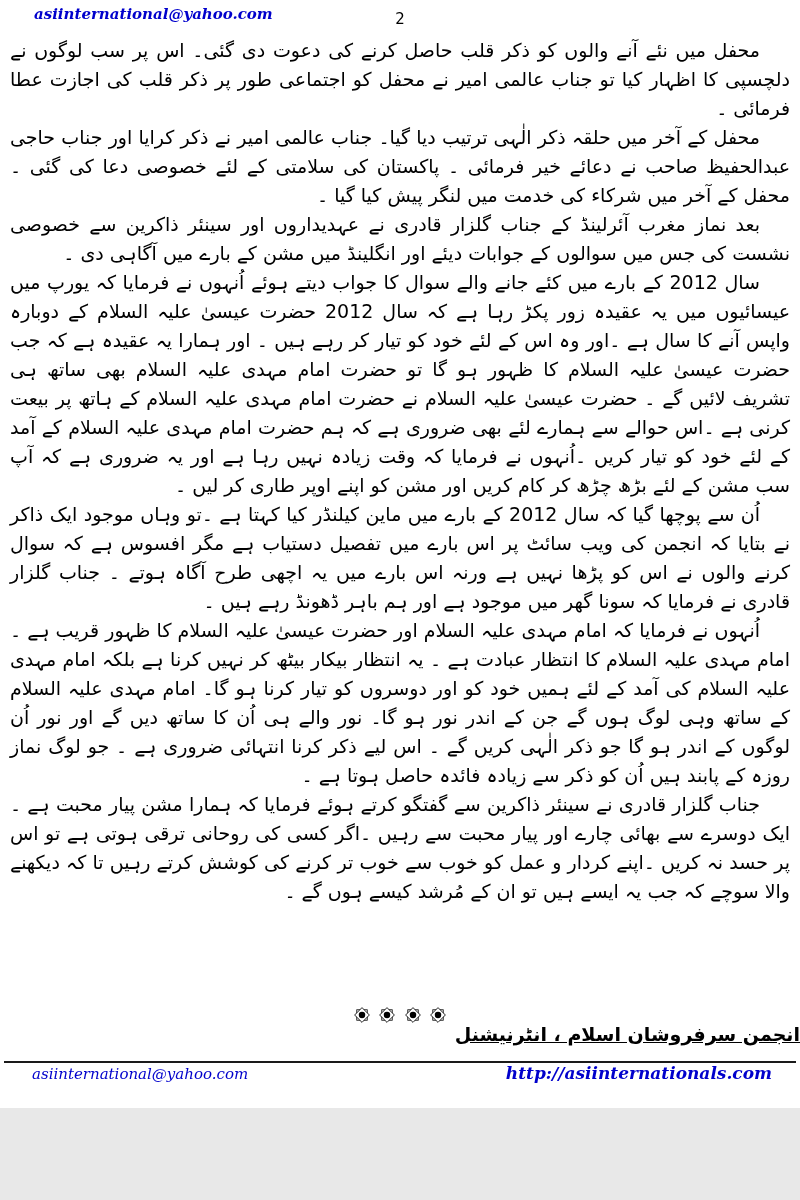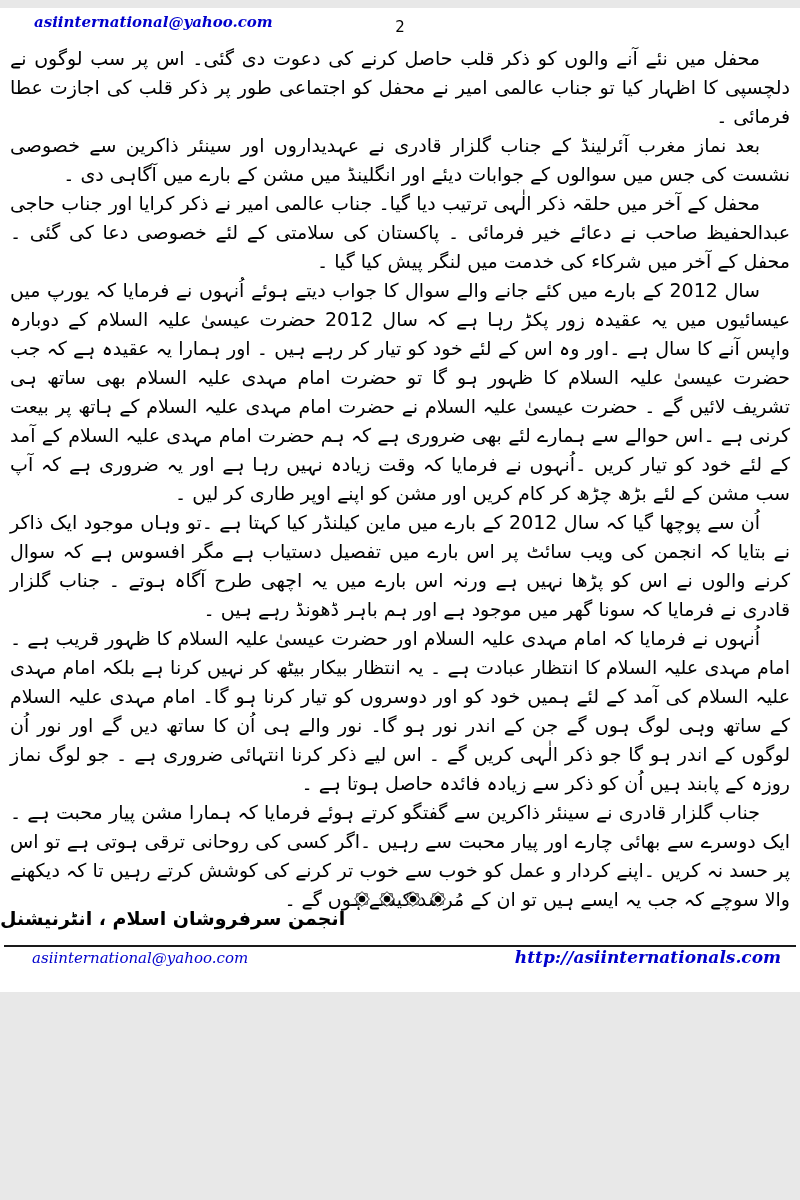--- a/index.html
+++ b/index.html
@@ -1,21 +1,21 @@
 <!DOCTYPE html>
 <html lang="ur"><head>
 <meta charset="utf-8">
 <style>
   * { margin: 0; padding: 0; box-sizing: border-box; }
   html, body { background: #e8e8e8; }
   .page {
     position: relative;
     width: 800px;
-    height: 984px;
-    margin: 8px auto;
+    height: 1108px;
+    margin: 0 auto;
     background: #ffffff;
     font-family: "DejaVu Sans", sans-serif;
     color: #000000;
     overflow: hidden;
   }
   .header-bar {
     position: absolute;
     top: 2px; left: 0; right: 0;
     height: 34px;
   }
@@ -65,26 +65,27 @@
   }
   .ornament-row .star {
     display: inline-block;
     width: 18px; height: 18px;
     margin: 0 1px;
     vertical-align: middle;
   }
   .org-name {
     position: absolute;
     top: 18px; left: 0; right: 0;
-    text-align: left;
+    text-align: right;
     direction: rtl;
     font-weight: bold;
     font-size: 19px;
     letter-spacing: 0.5px;
     color: #000000;
+    text-decoration: underline;
   }
   .footer-rule {
     position: absolute;
     top: 56px; left: 4px; right: 4px;
     border-top: 2px solid #1a1a1a;
   }
   .footer-links {
     position: absolute;
     top: 58px; left: 4px; right: 4px;
     height: 26px;
@@ -93,43 +94,43 @@
     position: absolute;
     left: 28px; top: 2px;
     font-family: "DejaVu Serif", serif;
     font-style: italic;
     font-size: 15px;
     color: #0000cc;
     text-decoration: none;
   }
   .footer-website {
     position: absolute;
-    right: 15px; top: 0;
+    right: 24px; top: 0;
     font-family: "DejaVu Serif", serif;
     font-style: italic;
     font-weight: bold;
     font-size: 17px;
     color: #0000cc;
     text-decoration: none;
   }
 </style>
 </head>
 <body>
 
 <div class="page">
 
   <div class="header-bar">
     <a class="header-email" href="#">asiinternational@yahoo.com</a>
     <div class="page-number">2</div>
   </div>
 
   <div class="body-text" id="body-text">
       <p>محفل میں نئے آنے والوں کو ذکر قلب حاصل کرنے کی دعوت دی گئی۔ اس پر سب لوگوں نے دلچسپی کا اظہار کیا تو جناب عالمی امیر نے محفل کو اجتماعی طور پر ذکر قلب کی اجازت عطا فرمائی ۔</p>
+      <p>محفل کے آخر میں حلقہ ذکر الٰہی ترتیب دیا گیا۔ جناب عالمی امیر نے ذکر کرایا اور جناب حاجی عبدالحفیظ صاحب نے دعائے خیر فرمائی ۔ پاکستان کی سلامتی کے لئے خصوصی دعا کی گئی ۔محفل کے آخر میں شرکاء کی خدمت میں لنگر پیش کیا گیا ۔</p>
       <p>بعد نماز مغرب آئرلینڈ کے جناب گلزار قادری نے عہدیداروں اور سینئر ذاکرین سے خصوصی نشست کی جس میں سوالوں کے جوابات دیئے اور انگلینڈ میں مشن کے بارے میں آگاہی دی ۔</p>
-      <p>محفل کے آخر میں حلقہ ذکر الٰہی ترتیب دیا گیا۔ جناب عالمی امیر نے ذکر کرایا اور جناب حاجی عبدالحفیظ صاحب نے دعائے خیر فرمائی ۔ پاکستان کی سلامتی کے لئے خصوصی دعا کی گئی ۔محفل کے آخر میں شرکاء کی خدمت میں لنگر پیش کیا گیا ۔</p>
       <p>سال 2012 کے بارے میں کئے جانے والے سوال کا جواب دیتے ہوئے اُنہوں نے فرمایا کہ یورپ میں عیسائیوں میں یہ عقیدہ زور پکڑ رہا ہے کہ سال 2012 حضرت عیسیٰ علیہ السلام کے دوبارہ واپس آنے کا سال ہے ۔اور وہ اس کے لئے خود کو تیار کر رہے ہیں ۔ اور ہمارا یہ عقیدہ ہے کہ جب حضرت عیسیٰ علیہ السلام کا ظہور ہو گا تو حضرت امام مہدی علیہ السلام بھی ساتھ ہی تشریف لائیں گے ۔ حضرت عیسیٰ علیہ السلام نے حضرت امام مہدی علیہ السلام کے ہاتھ پر بیعت کرنی ہے ۔اس حوالے سے ہمارے لئے بھی ضروری ہے کہ ہم حضرت امام مہدی علیہ السلام کے آمد کے لئے خود کو تیار کریں ۔اُنہوں نے فرمایا کہ وقت زیادہ نہیں رہا ہے اور یہ ضروری ہے کہ آپ سب مشن کے لئے بڑھ چڑھ کر کام کریں اور مشن کو اپنے اوپر طاری کر لیں ۔</p>
       <p>اُن سے پوچھا گیا کہ سال 2012 کے بارے میں ماین کیلنڈر کیا کہتا ہے ۔تو وہاں موجود ایک ذاکر نے بتایا کہ انجمن کی ویب سائٹ پر اس بارے میں تفصیل دستیاب ہے مگر افسوس ہے کہ سوال کرنے والوں نے اس کو پڑھا نہیں ہے ورنہ اس بارے میں یہ اچھی طرح آگاہ ہوتے ۔ جناب گلزار قادری نے فرمایا کہ سونا گھر میں موجود ہے اور ہم باہر ڈھونڈ رہے ہیں ۔</p>
       <p>اُنہوں نے فرمایا کہ امام مہدی علیہ السلام اور حضرت عیسیٰ علیہ السلام کا ظہور قریب ہے ۔امام مہدی علیہ السلام کا انتظار عبادت ہے ۔ یہ انتظار بیکار بیٹھ کر نہیں کرنا ہے بلکہ امام مہدی علیہ السلام کی آمد کے لئے ہمیں خود کو اور دوسروں کو تیار کرنا ہو گا۔ امام مہدی علیہ السلام کے ساتھ وہی لوگ ہوں گے جن کے اندر نور ہو گا۔ نور والے ہی اُن کا ساتھ دیں گے اور نور اُن لوگوں کے اندر ہو گا جو ذکر الٰہی کریں گے ۔ اس لیے ذکر کرنا انتہائی ضروری ہے ۔ جو لوگ نماز روزہ کے پابند ہیں اُن کو ذکر سے زیادہ فائدہ حاصل ہوتا ہے ۔</p>
       <p>جناب گلزار قادری نے سینئر ذاکرین سے گفتگو کرتے ہوئے فرمایا کہ ہمارا مشن پیار محبت ہے ۔ایک دوسرے سے بھائی چارے اور پیار محبت سے رہیں ۔اگر کسی کی روحانی ترقی ہوتی ہے تو اس پر حسد نہ کریں ۔اپنے کردار و عمل کو خوب سے خوب تر کرنے کی کوشش کرتے رہیں تا کہ دیکھنے والا سوچے کہ جب یہ ایسے ہیں تو ان کے مُرشد کیسے ہوں گے ۔</p>
     </div>
 
   <div class="footer-block">
 
     <div class="ornament-row">
       <span class="star">

